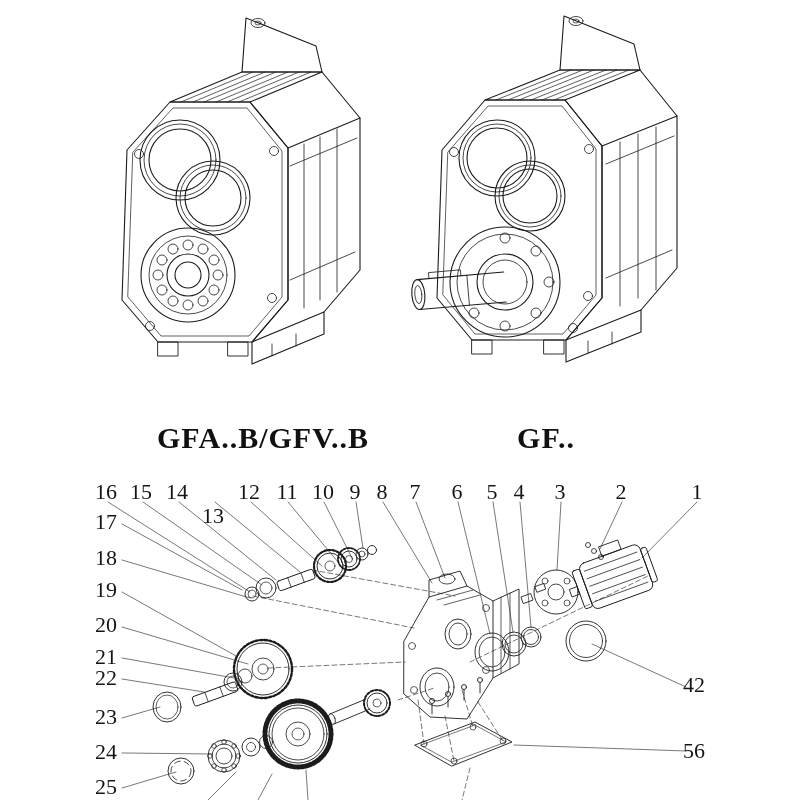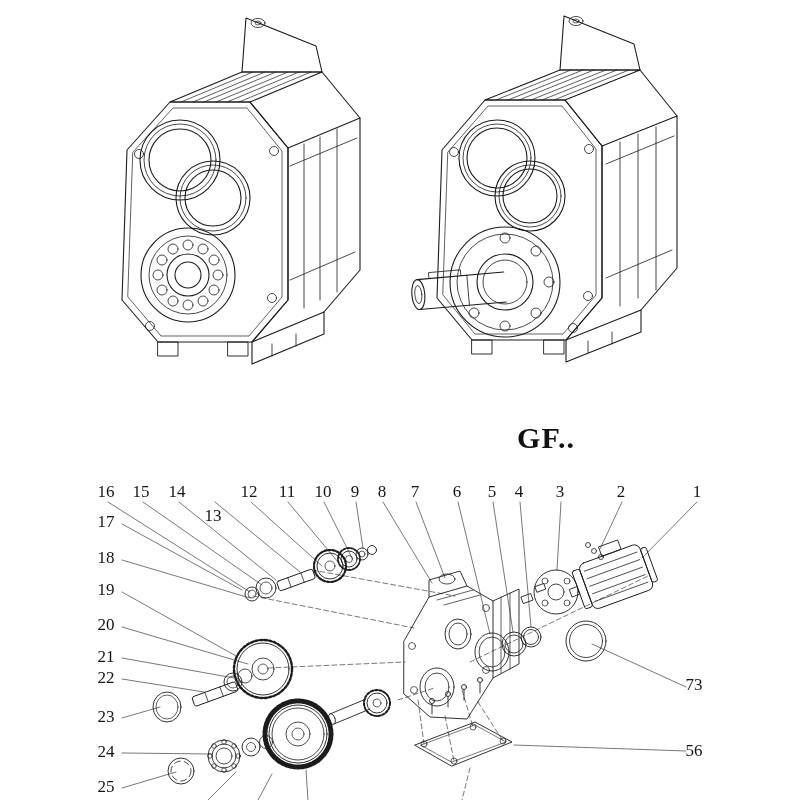--- a/index.html
+++ b/index.html
@@ -1,21 +1,21 @@
 <!DOCTYPE html>
 <html><head>
 <meta charset="utf-8">
 <style>
   html,body{margin:0;padding:0;background:#fff;}
   .page{position:relative;width:800px;height:800px;background:#ffffff;overflow:hidden;
         font-family:"Liberation Serif", serif;}
   .art{position:absolute;left:0;top:0;}
   .model-label{position:absolute;transform:translate(-50%,-50%);font-weight:bold;
         font-size:30px;letter-spacing:1px;color:#111;white-space:nowrap;}
-  .pn{position:absolute;transform:translate(-50%,-50%);font-size:17px;color:#151515;}
+  .pn{position:absolute;transform:translate(-50%,-50%);font-size:22px;color:#151515;}
 </style>
 </head>
 <body>
 
 <div class="page">
 
   <svg class="art" width="800" height="800" viewBox="0 0 800 800" stroke="#1c1c1c" fill="none" stroke-width="1.1" stroke-linejoin="round" stroke-linecap="round">
 
     <g>
 
@@ -361,20 +361,21 @@
       </g>
 
       <g stroke-width="0.6">
         <line x1="208" y1="800" x2="236" y2="772"></line>
         <line x1="258" y1="800" x2="272" y2="774"></line>
         <line x1="308" y1="800" x2="306" y2="770"></line>
       </g>
     </g>
   </svg>
 
+  <div class="model-label" style="left:263px;top:438px">GFA..B/GFV..B</div>
   <div class="model-label" style="left:546px;top:438px">GF..</div>
 
   <div class="pn" style="left:106px;top:492px">16</div>
   <div class="pn" style="left:141px;top:492px">15</div>
   <div class="pn" style="left:177px;top:492px">14</div>
   <div class="pn" style="left:213px;top:516px">13</div>
   <div class="pn" style="left:249px;top:492px">12</div>
   <div class="pn" style="left:287px;top:492px">11</div>
   <div class="pn" style="left:323px;top:492px">10</div>
   <div class="pn" style="left:355px;top:492px">9</div>
@@ -390,16 +391,16 @@
   <div class="pn" style="left:106px;top:522px">17</div>
   <div class="pn" style="left:106px;top:558px">18</div>
   <div class="pn" style="left:106px;top:590px">19</div>
   <div class="pn" style="left:106px;top:625px">20</div>
   <div class="pn" style="left:106px;top:657px">21</div>
   <div class="pn" style="left:106px;top:678px">22</div>
   <div class="pn" style="left:106px;top:717px">23</div>
   <div class="pn" style="left:106px;top:752px">24</div>
   <div class="pn" style="left:106px;top:787px">25</div>
 
-  <div class="pn" style="left:694px;top:685px">73</div>
+  <div class="pn" style="left:694px;top:685px">42</div>
   <div class="pn" style="left:694px;top:751px">56</div>
 
 </div>
 
 </body></html>

